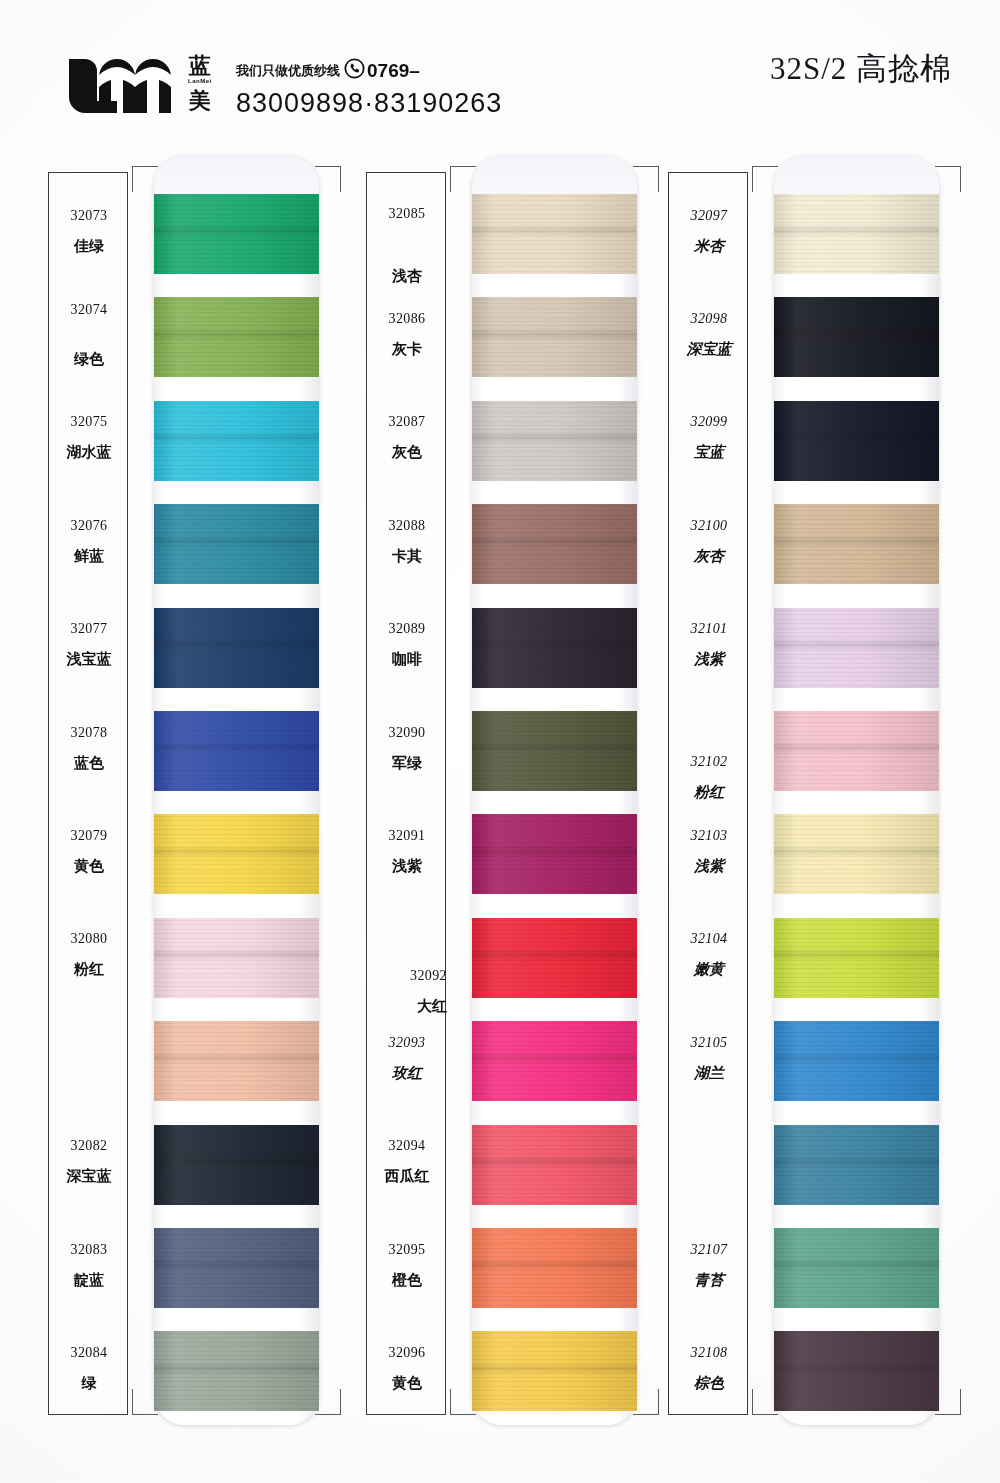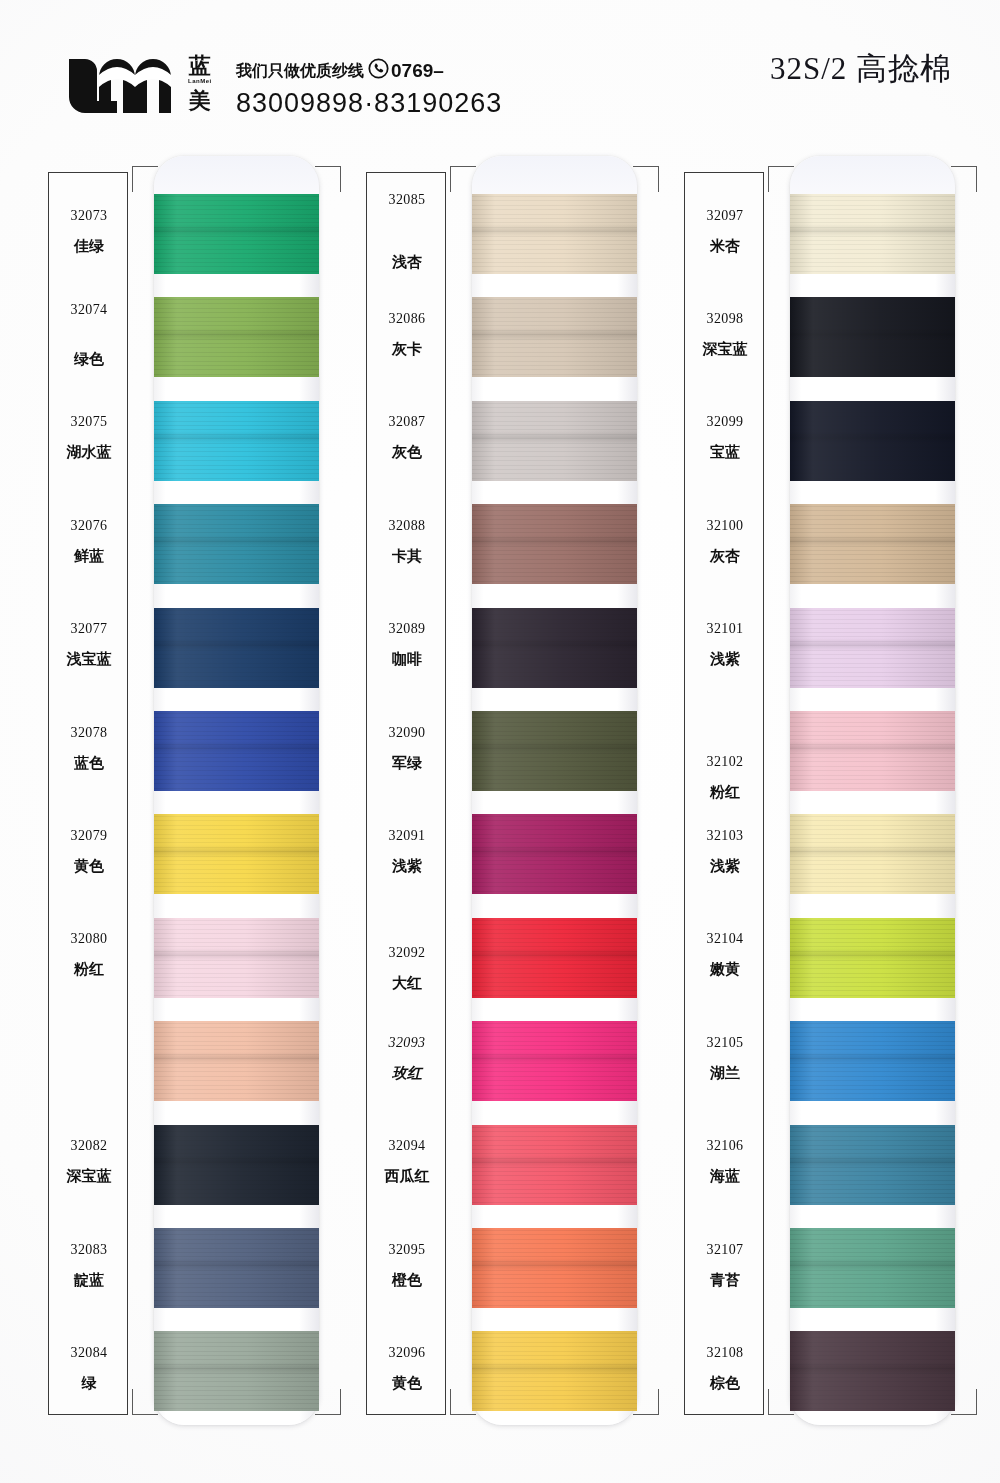--- a/index.html
+++ b/index.html
@@ -24,32 +24,32 @@
   .logo-mark{width:118px;height:62px;}
   .logo-cn{margin-left:7px;display:flex;flex-direction:column;align-items:center;
            font-family:"Liberation Sans","DejaVu Sans",sans-serif;line-height:1;}
   .logo-cn .big{font-size:22px;font-weight:700;color:#111;letter-spacing:0;}
   .logo-cn .tiny{font-size:6px;font-weight:700;color:#111;margin-top:1px;letter-spacing:.5px;}
   .logo-cn .big2{font-size:22px;font-weight:700;color:#111;margin-top:6px;}
 
   .contact{position:absolute;left:236px;top:58px;
            font-family:"Liberation Sans","DejaVu Sans",sans-serif;color:#111;}
   .contact .line1{font-size:19px;font-weight:700;display:flex;align-items:center;letter-spacing:0px;}
-  .contact .slogan{font-size:16px;font-weight:700;}
+  .contact .slogan{font-size:13px;font-weight:700;}
   .phone-icon{display:inline-block;margin:0 2px 0 4px;}
   .contact .line2{font-size:27px;font-weight:500;letter-spacing:1px;margin-top:4px;}
 
   .title{position:absolute;right:48px;top:48px;
          font-family:"Liberation Serif","DejaVu Serif",serif;
          font-size:31px;color:#15151c;letter-spacing:1px;white-space:nowrap;}
 
   
   .columns{position:absolute;left:0;top:150px;width:1000px;height:1300px;}
   .column{position:absolute;top:0;width:320px;height:1300px;}
-  .col0{left:28px;} .col1{left:346px;} .col2{left:664px;}
+  .col0{left:28px;} .col1{left:346px;} .col2{left:648px;font-style:italic;}
 
   
   .label-strip{
     position:absolute;left:20px;top:22px;width:80px;height:1243px;
     border:1px solid #3a3a3a;background:#fdfdfd;box-sizing:border-box;
   }
   .label-cell{
     position:absolute;left:0;width:80px;
     display:flex;flex-direction:column;align-items:center;justify-content:center;
     color:#111;
@@ -290,21 +290,21 @@
         <i class="v"></i>
       </div>
     <div class="crop br" style="left: 287px; top: 1239px;">
         <i class="h"></i>
         <i class="v"></i>
       </div>
   </div>
 
   <div class="column col1">
     <div class="label-strip">
-        <div class="label-cell" style="top: 6px; height: 103.4px; gap: 32px;">
+        <div class="label-cell" style="top: 20px; height: 103.4px; gap: 32px;">
           <div class="label-code">32085</div>
           <div class="label-name">浅杏</div>
         </div>
         <div class="label-cell" style="top: 109.4px; height: 103.4px;">
           <div class="label-code">32086</div>
           <div class="label-name">灰卡</div>
         </div>
         <div class="label-cell" style="top: 212.8px; height: 103.4px;">
           <div class="label-code">32087</div>
           <div class="label-name">灰色</div>
@@ -318,21 +318,21 @@
           <div class="label-name">咖啡</div>
         </div>
         <div class="label-cell" style="top: 523px; height: 103.4px;">
           <div class="label-code">32090</div>
           <div class="label-name">军绿</div>
         </div>
         <div class="label-cell" style="top: 626.4px; height: 103.4px;">
           <div class="label-code">32091</div>
           <div class="label-name">浅紫</div>
         </div>
-        <div class="label-cell" style="top: 743px; height: 103.4px;">
+        <div class="label-cell" style="top: 766px; height: 103.4px; align-items: flex-end;">
           <div class="label-code">32092</div>
           <div class="label-name">大红</div>
         </div>
         <div class="label-cell" style="top: 833.2px; height: 103.4px; font-style: italic;">
           <div class="label-code">32093</div>
           <div class="label-name">玫红</div>
         </div>
         <div class="label-cell" style="top: 936.6px; height: 103.4px;">
           <div class="label-code">32094</div>
           <div class="label-name">西瓜红</div>
@@ -470,24 +470,20 @@
           <div class="label-name">浅紫</div>
         </div>
         <div class="label-cell" style="top: 729.8px; height: 103.4px;">
           <div class="label-code">32104</div>
           <div class="label-name">嫩黄</div>
         </div>
         <div class="label-cell" style="top: 833.2px; height: 103.4px;">
           <div class="label-code">32105</div>
           <div class="label-name">湖兰</div>
         </div>
-        <div class="label-cell" style="top: 936.6px; height: 103.4px;">
-          <div class="label-code">32106</div>
-          <div class="label-name">海蓝</div>
-        </div>
         <div class="label-cell" style="top: 1040px; height: 103.4px;">
           <div class="label-code">32107</div>
           <div class="label-name">青苔</div>
         </div>
         <div class="label-cell" style="top: 1143.4px; height: 103.4px;">
           <div class="label-code">32108</div>
           <div class="label-name">棕色</div>
         </div>
       </div>
     <div class="card">

